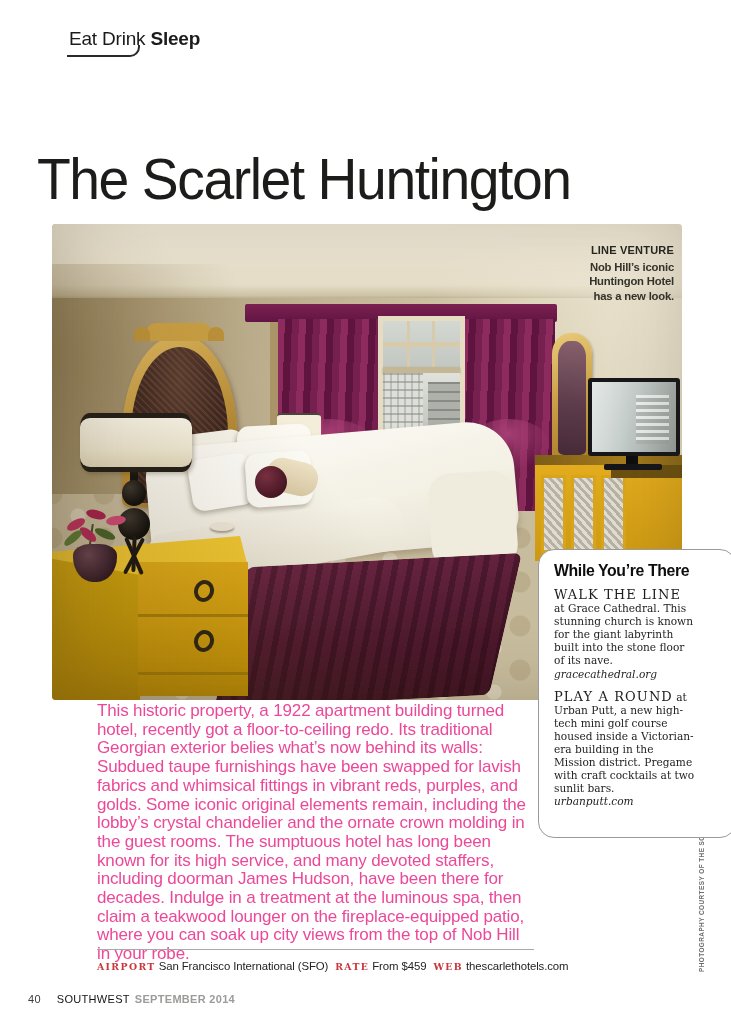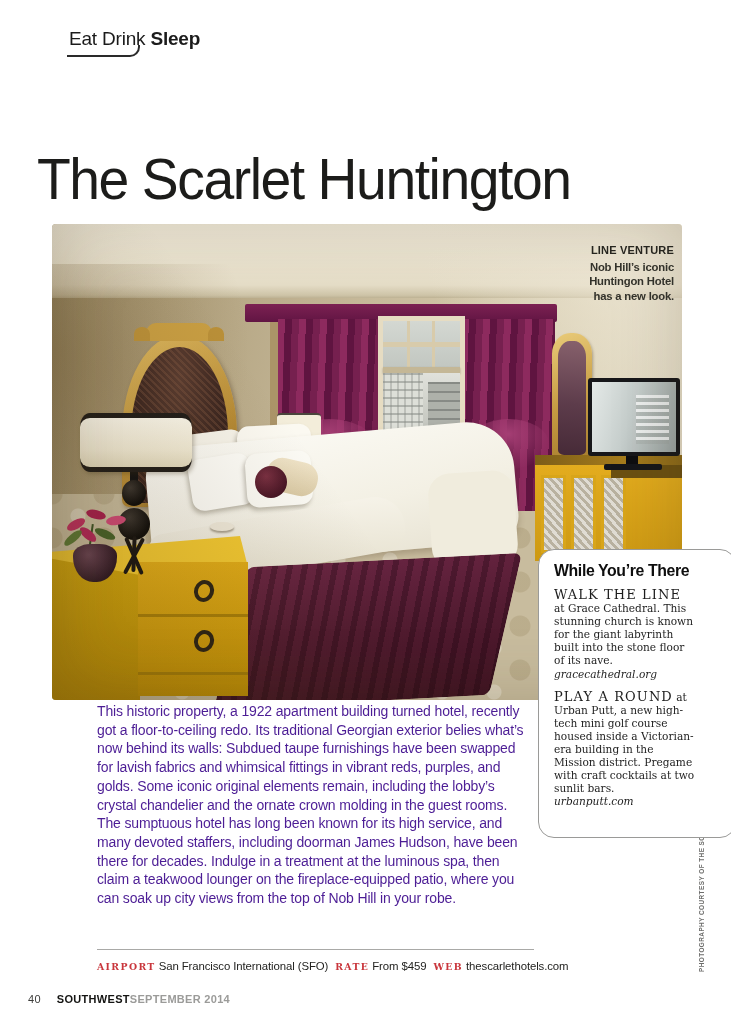--- a/index.html
+++ b/index.html
@@ -193,31 +193,31 @@
   .sidebar { position:absolute; left:538px; top:549px; width:198px; min-height:289px; z-index:20;
     background:#fff; border:1.4px solid #9a9a98; border-radius:16px; padding:11px 40px 10px 15px; }
   .sidebar-title { font-size:16.5px; font-weight:700; color:#0e0e0e; letter-spacing:-0.4px; margin-bottom:8px;
     transform:scaleX(0.96); transform-origin:left; white-space:nowrap; }
   .sidebar p { font-family:"DejaVu Serif", serif; font-size:10.6px; line-height:13.1px; color:#1d1d1d; margin-bottom:9px; }
   .sidebar .lead { font-weight:400; letter-spacing:1.1px; font-size:13px; }
   .sidebar .url { font-style:italic; }
 
   
   .body-copy { position:absolute; left:97px; top:702px; width:437px;
-    font-size:14px; line-height:18.7px; color:#4c1d95; letter-spacing:-0.15px; }
+    font-size:17px; line-height:18.7px; color:#ec4899; letter-spacing:-0.15px; }
 
   .info-line { position:absolute; left:97px; top:949px; width:437px;
     border-top:1px solid #a9a9a7; padding-top:6px; white-space:nowrap;text-align:right; }
   .info-line .lbl { font-family:"DejaVu Serif", serif; font-size:9.3px; font-weight:700;
     letter-spacing:1.4px; color:#c9363c; margin-right:3px; }
   .info-line .val { font-size:11.4px; color:#232321; margin-right:7px; letter-spacing:-0.1px; }
 
   .footer { position:absolute; left:28px; top:993px; font-size:11px; letter-spacing:0.3px; }
   .footer .pn { color:#3c3c3a; margin-right:16px; }
-  .footer .mag { font-weight:700; color:#141412; }
+  .footer .mag { font-weight:400; color:#141412; margin-right:5px; }
   .footer .issue { font-weight:700; color:#9b9b99; }
 
   .photo-credit { position:absolute; left:698px; top:772px; height:200px;
     writing-mode:vertical-rl; transform:rotate(180deg);
     font-size:6.4px; font-weight:700; letter-spacing:0.45px; color:#6e6e6c; white-space:nowrap; }
 </style>
 </head>
 <body>
 
 <div class="page">

